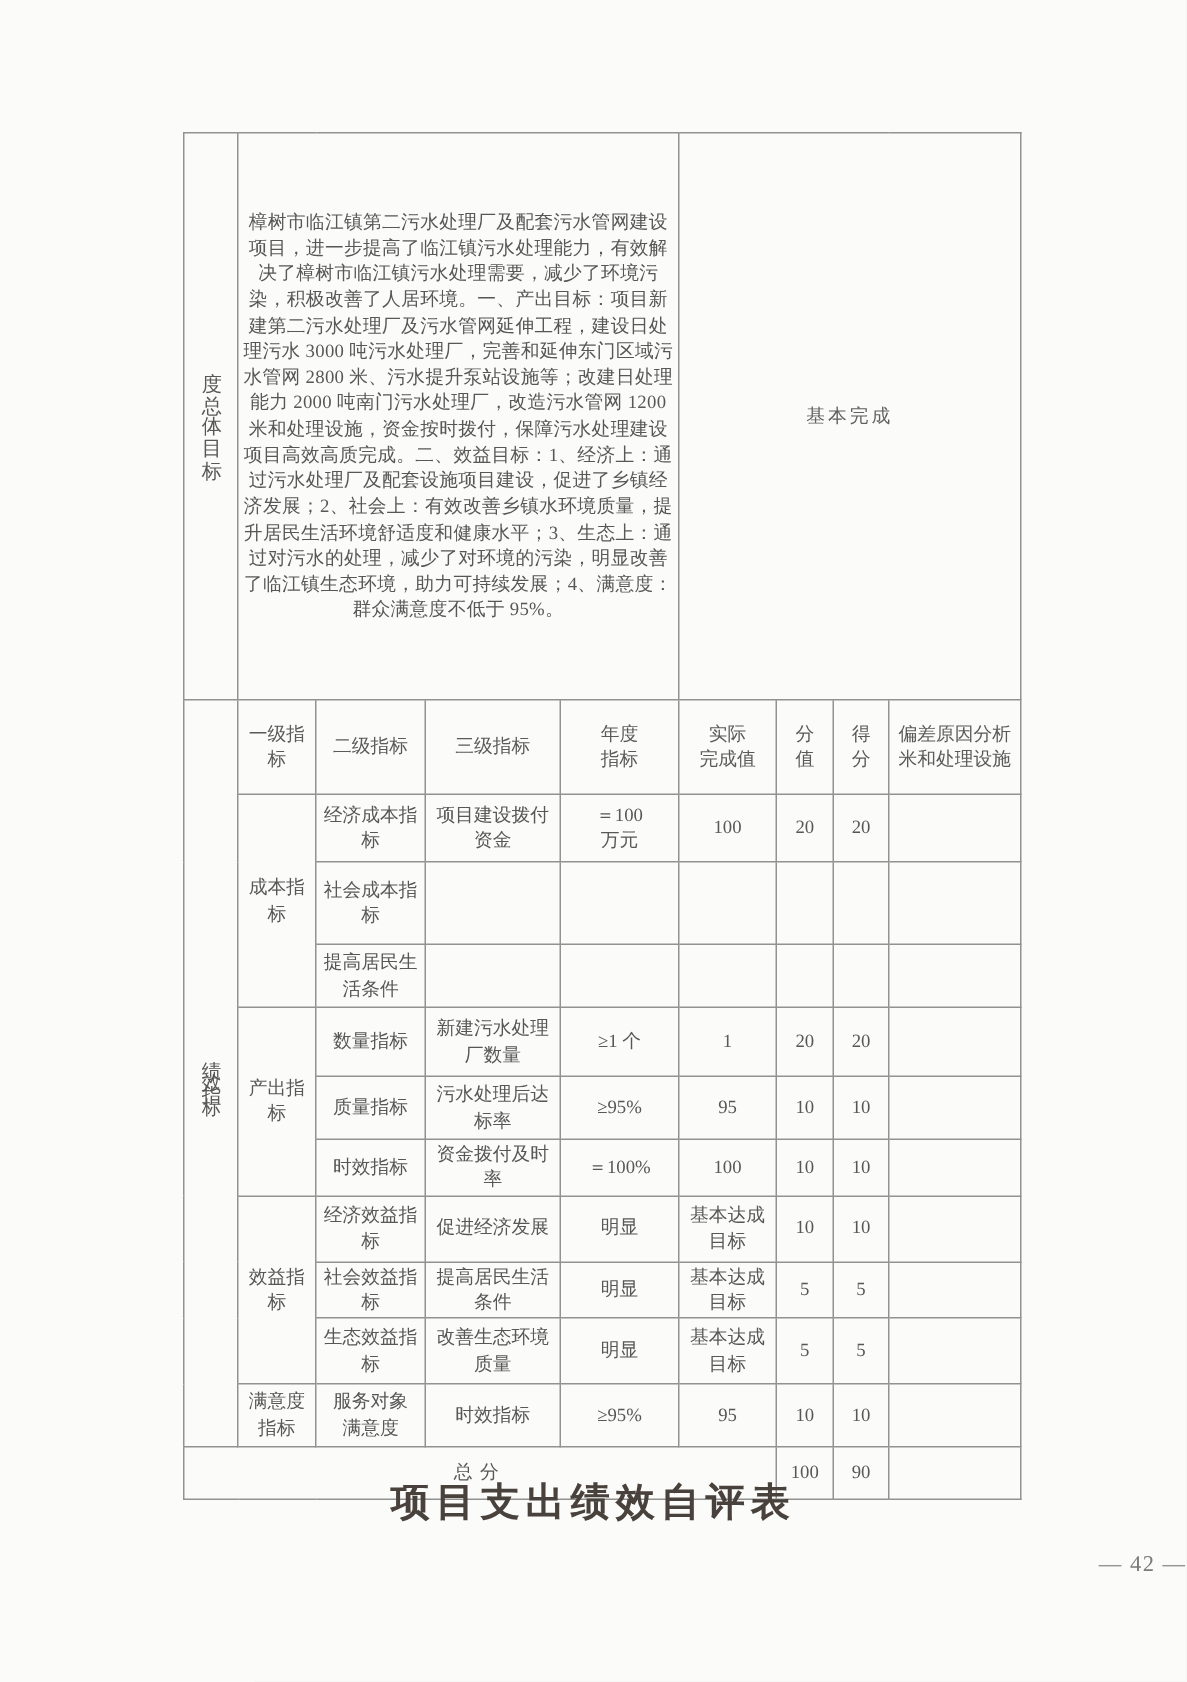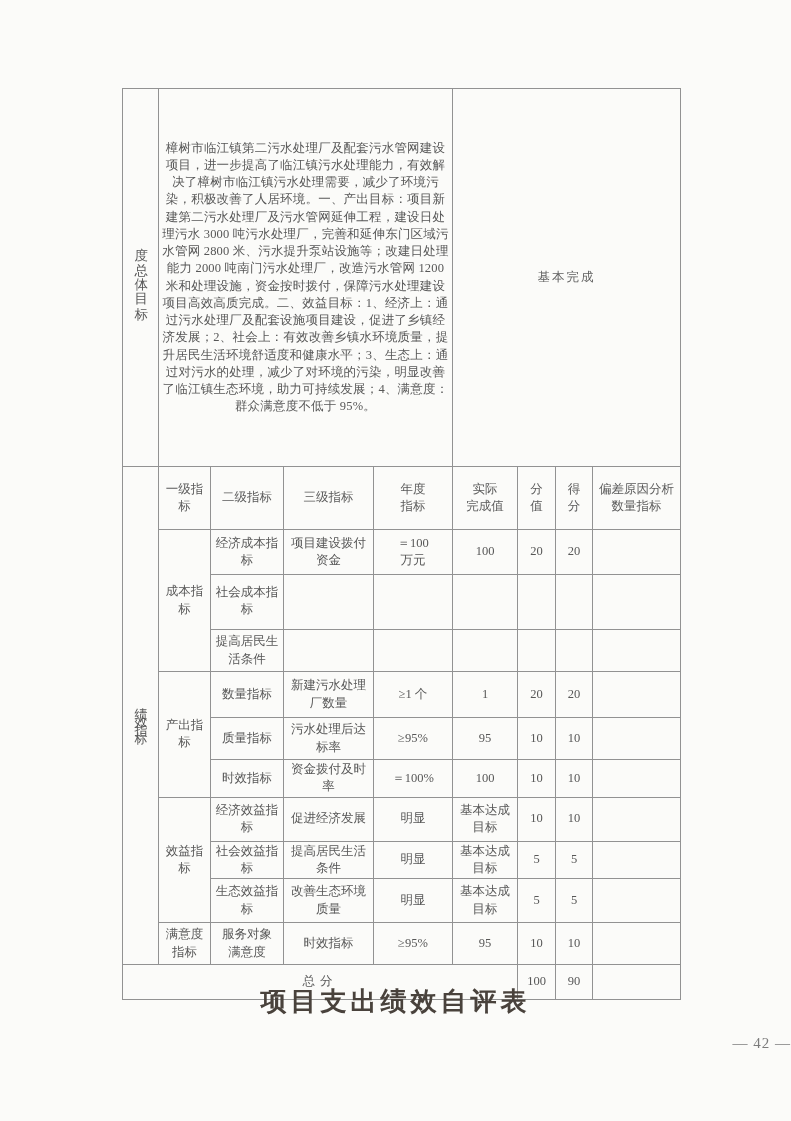--- a/index.html
+++ b/index.html
@@ -25,21 +25,21 @@
     line-height:1.38;
     vertical-align:middle;
     text-align:center;
     padding:1px 3px;
     overflow:hidden;
   }
   
   tr.r0  { height:378px; }
   tr.rh  { height:63px; }
   tr.r2  { height:45px; }
-  tr.r3  { height:55px;font-family:Liberation Mono, monospace; }
+  tr.r3  { height:55px; }
   tr.r4  { height:42px; }
   tr.r5  { height:46px; }
   tr.r6  { height:42px;margin-left:40px; }
   tr.r7  { height:32px; }
   tr.r8  { height:44px; }
   tr.r9  { height:31px; }
   tr.r10 { height:44px; }
   tr.r11 { height:42px; }
   tr.r12 { height:35px; }
 
@@ -127,21 +127,21 @@
       <td class="th">三级指标</td>
       <td class="th">年度
 指标</td>
       <td class="th">实际
 完成值</td>
       <td class="th">分
 值</td>
       <td class="th">得
 分</td>
       <td class="th th8">偏差原因分析
-数量指标</td>
+米和处理设施</td>
     </tr>
 
     <tr class="r2">
       <td rowspan="3" class="g1">成本指标</td>
       <td>经济成本指标</td>
       <td class="c3">项目建设拨付资金</td>
       <td class="c4">＝100
 万元</td>
       <td class="c5">100</td>
       <td>20</td>

